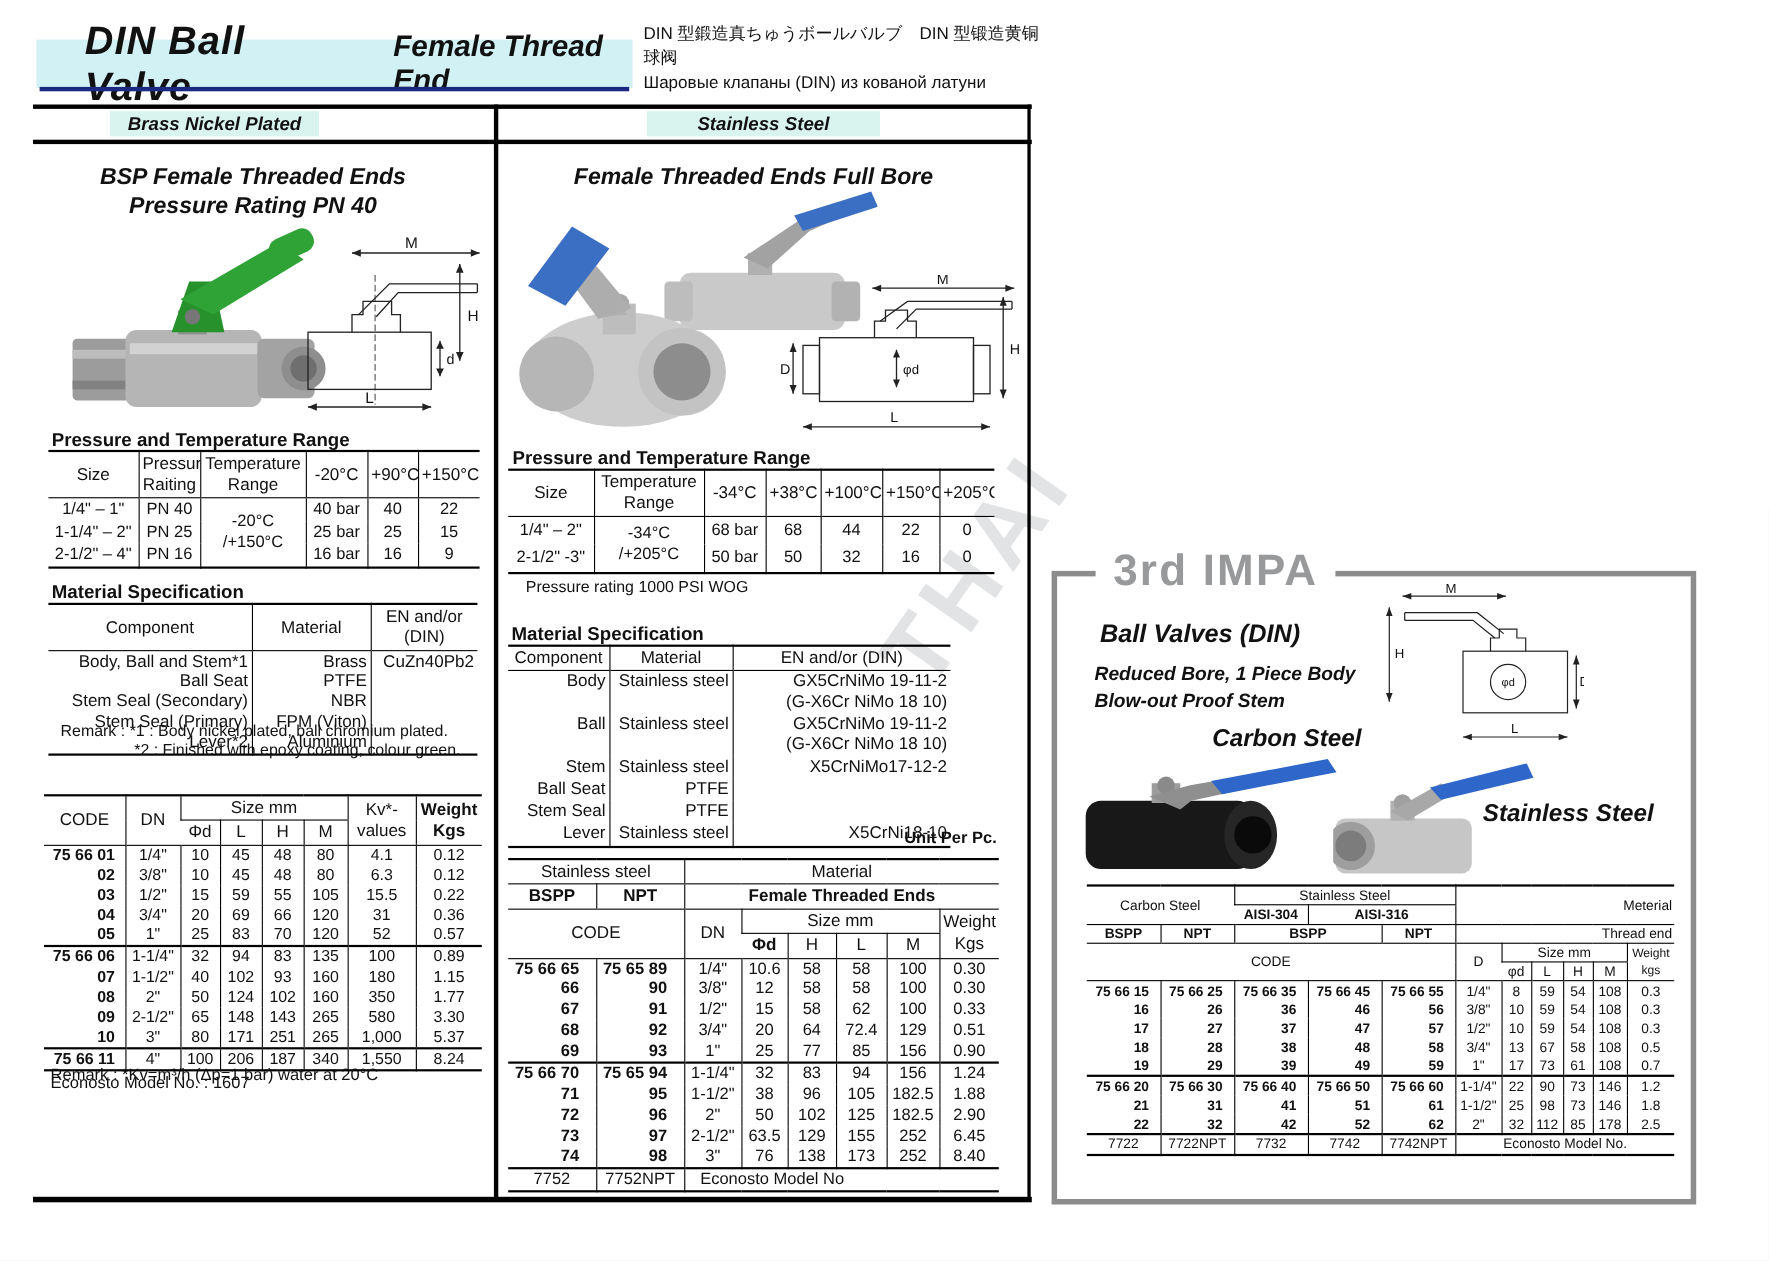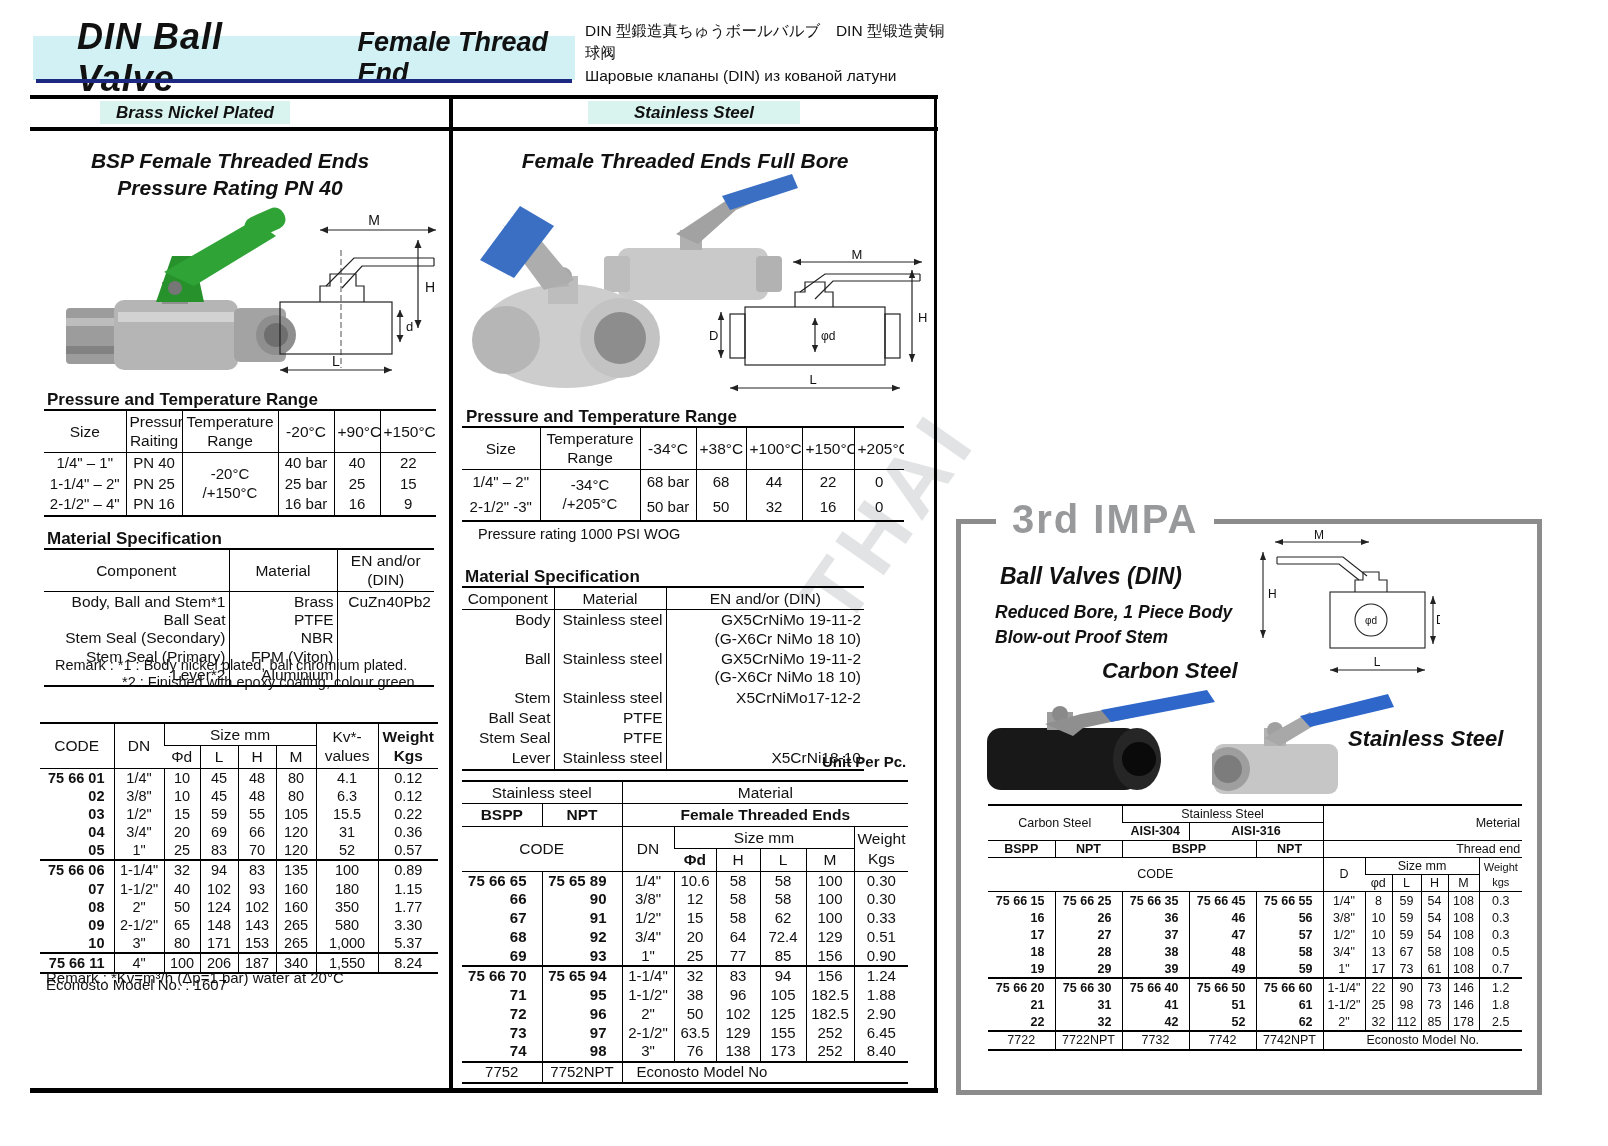--- a/index.html
+++ b/index.html
@@ -330,21 +330,21 @@
           <td>143</td>
           <td>265</td>
           <td>580</td>
           <td>3.30</td>
         </tr>
         <tr>
           <td>10</td>
           <td>3"</td>
           <td>80</td>
           <td>171</td>
-          <td>153</td>
+          <td>251</td>
           <td>265</td>
           <td>1,000</td>
           <td>5.37</td>
         </tr>
         <tr class="gs">
           <td>75 66 11</td>
           <td>4"</td>
           <td>100</td>
           <td>206</td>
           <td>187</td>

